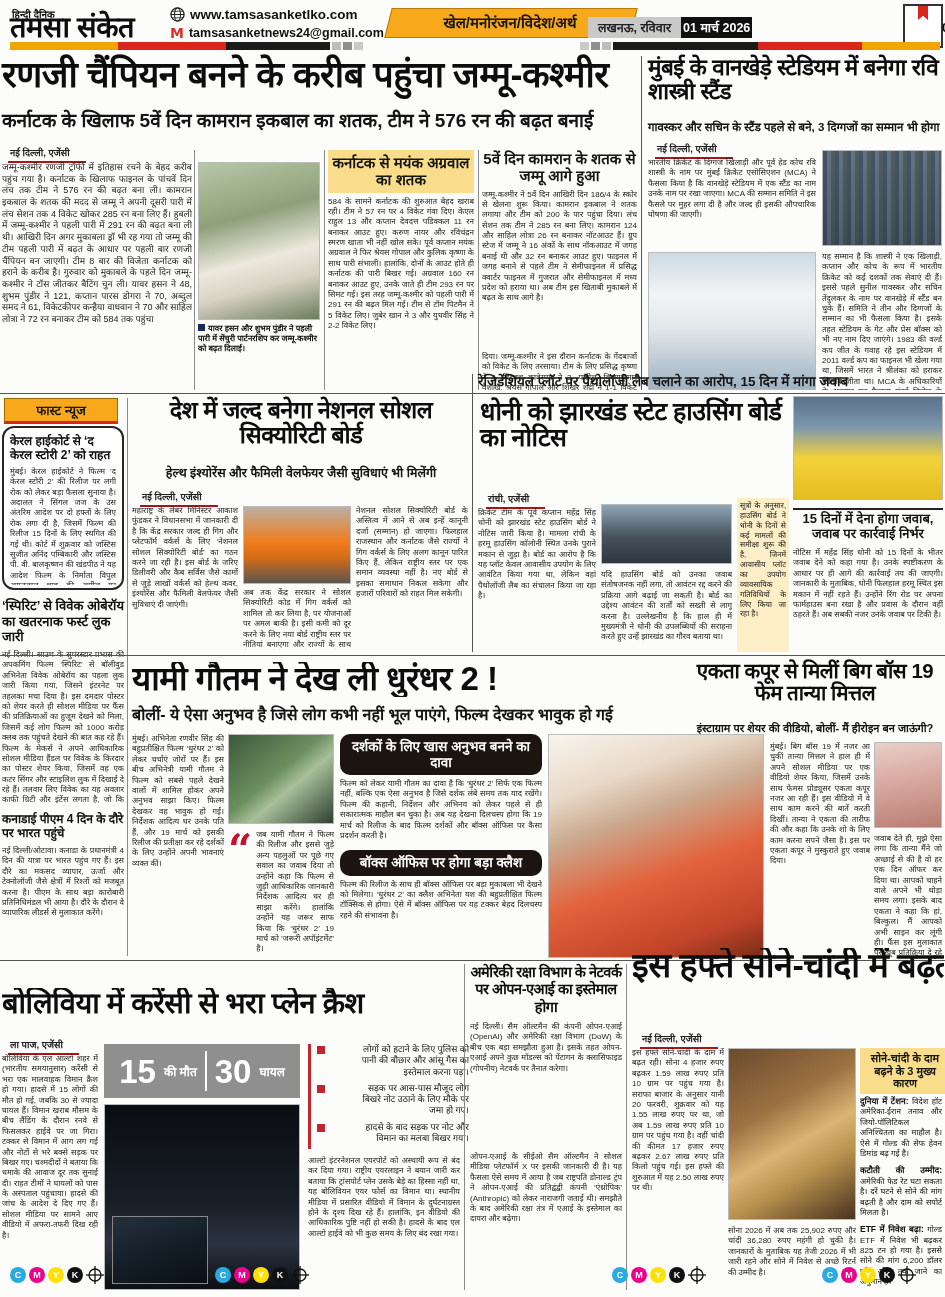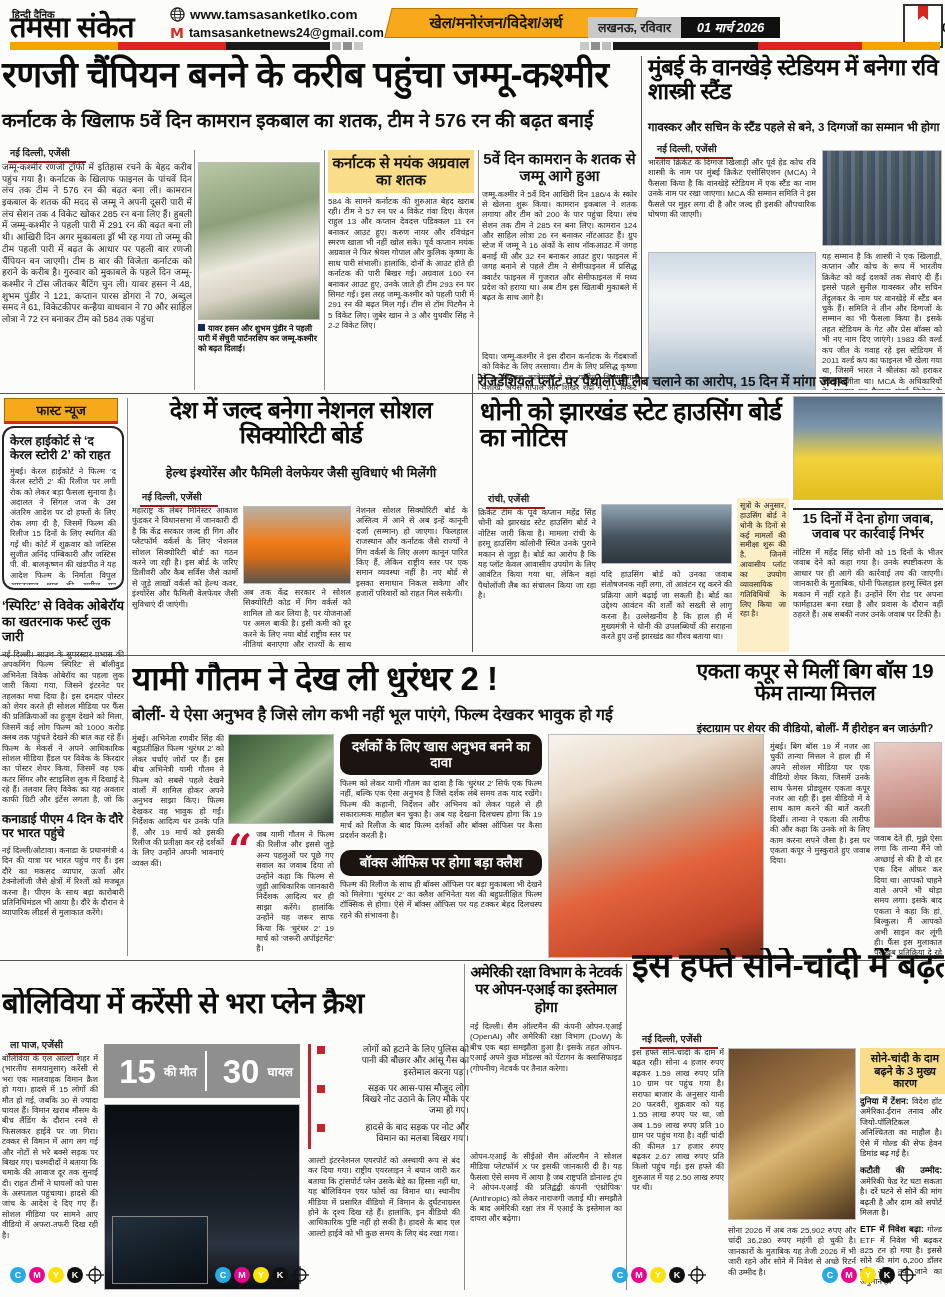--- a/index.html
+++ b/index.html
@@ -17,37 +17,37 @@
   .hline{position:absolute;height:1px;background:#555;left:0;width:945px;}
   .ybox-hd{background:#f9dd8a;font-weight:bold;text-align:center;font-size:15px;line-height:1.15;
            padding:4px 4px;color:#151515;}
   .plain-hd{font-weight:bold;text-align:center;font-size:15px;line-height:1.15;color:#151515;}
   .ent-hd{background:#1c1410;color:#fff;font-weight:bold;text-align:center;font-size:13.5px;
           line-height:1.15;padding:5px 6px;border-radius:10px;}
   .tab{background:#f7a81b;font-weight:bold;font-size:13px;text-align:center;color:#181818;
        border:1px solid #9a6a00;padding:2px 4px;border-bottom:3px solid #d9251c;}
   .fastbox{border:2px solid #262626;border-radius:12px;padding:6px;box-sizing:border-box;background:#fff;}
   .fast-title{font-weight:bold;font-size:12px;line-height:1.2;color:#101010;}
-  .statnum{font-size:33px;font-weight:bold;color:#fff;line-height:1;margin-left:8px;}
+  .statnum{font-size:33px;font-weight:bold;color:#fff;line-height:1;}
   .statlab{font-size:12px;font-weight:bold;color:#fff;}
   .bullet{display:flex;gap:5px;margin-bottom:5px;}
   .bullet .sq{width:8px;height:8px;background:#c0272d;margin-top:2px;flex:none;}
   .bullet .bt{font-size:9px;font-weight:normal;line-height:1.25;text-align:right;color:#141414;margin-left:28px;}
   .cap{font-size:8px;font-weight:bold;line-height:1.25;color:#111;}
   .capsq{display:inline-block;width:7px;height:7px;background:#1b2a5e;margin-right:3px;}
   .cmyk{position:absolute;display:flex;gap:3px;align-items:center;}
   .dot{width:16px;height:16px;border-radius:50%;color:#fff;font-size:9px;font-weight:bold;
        display:flex;align-items:center;justify-content:center;}
   .reason{font-size:8px;line-height:1.3;text-align:justify;margin-bottom:6px;}
   .reason b{font-size:8.5px;}
   .quotemark{float:left;font-size:42px;line-height:0.6;color:#c8102e;font-weight:bold;
              margin:8px 4px 0 0;font-family:"DejaVu Serif",serif;}
   .datebar{display:flex;font-size:12.5px;font-weight:bold;}
   .datebar .city{background:#c9c9c9;color:#222;padding:2px 10px;}
-  .datebar .dt{background:#101010;color:#fff;padding:2px 16px;font-style:italic;}
+  .datebar .dt{background:#101010;color:#fff;padding:2px 2px;}
   .seg{position:absolute;top:0;height:8px;}
 </style>
 </head>
 <body>
 
 <div class="page">
 
   <div class="abs" style="left:12px;top:4px;">
     <span style="font-size:10px;font-weight:bold;">हिन्दी दैनिक</span>
   </div>
@@ -62,21 +62,21 @@
       <line x1="2" y1="11.5" x2="14" y2="11.5" stroke="#222" stroke-width="0.9"></line>
     </svg>
     <span style="font-size:13.5px;font-weight:bold;">www.tamsasanketlko.com</span>
   </div>
   <div class="abs" style="left:170px;top:25px;display:flex;align-items:center;gap:5px;">
     <span style="font-size:14px;font-weight:bold;color:#d93025;font-family:'DejaVu Sans',sans-serif;">M</span>
     <span style="font-size:12.5px;font-weight:bold;">tamsasanketnews24@gmail.com</span>
   </div>
 
   <div class="abs" style="left:388px;top:8px;width:244px;height:28px;background:#f7a81b;transform:skewX(-14deg);border:1px solid #b97b08;"></div>
-  <div class="abs" style="left:374px;top:12px;width:244px;text-align:center;font-size:15px;font-weight:bold;color:#161616;">खेल/मनोरंजन/विदेश/अर्थ</div>
+  <div class="abs" style="left:388px;top:12px;width:244px;text-align:center;font-size:15px;font-weight:bold;color:#161616;">खेल/मनोरंजन/विदेश/अर्थ</div>
 
   <div class="abs datebar" style="left:588px;top:17px;">
     <span class="city">लखनऊ, रविवार</span>
     <span class="dt">01 मार्च 2026</span>
   </div>
 
   <div class="abs" style="left:903px;top:4px;width:36px;height:40px;border:2px solid #333;background:#fff;">
     <div style="width:10px;height:14px;background:#d9251c;margin:0 auto;clip-path:polygon(0 0,100% 0,100% 100%,50% 70%,0 100%);"></div>
     <div style="text-align:center;font-size:13px;font-weight:bold;padding-left:37px;">03</div>
   </div>

